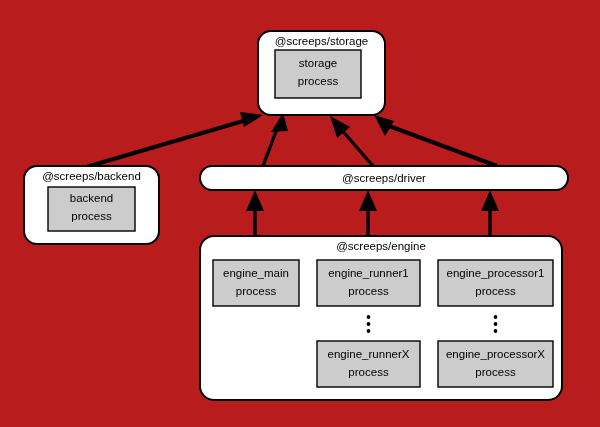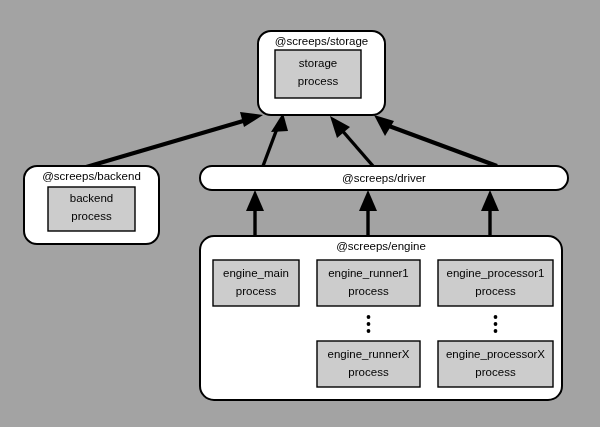--- a/index.html
+++ b/index.html
@@ -10,21 +10,21 @@
   body {
     width: 600px;
     height: 427px;
     font-family: "Liberation Sans", sans-serif;
     overflow: hidden;
   }
   #diagram-root {
     position: relative;
     width: 600px;
     height: 427px;
-    background: #a3a3a3;
+    background: #b91c1c;
   }
   svg.diagram {
     display: block;
     width: 600px;
     height: 427px;
   }
   .module-box {
     fill: #ffffff;
     stroke: #000000;
     stroke-width: 2;

